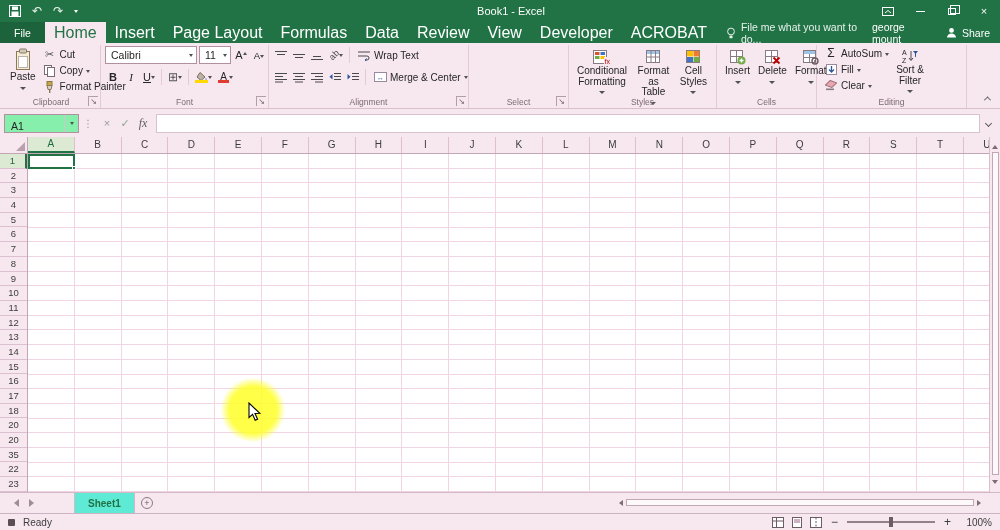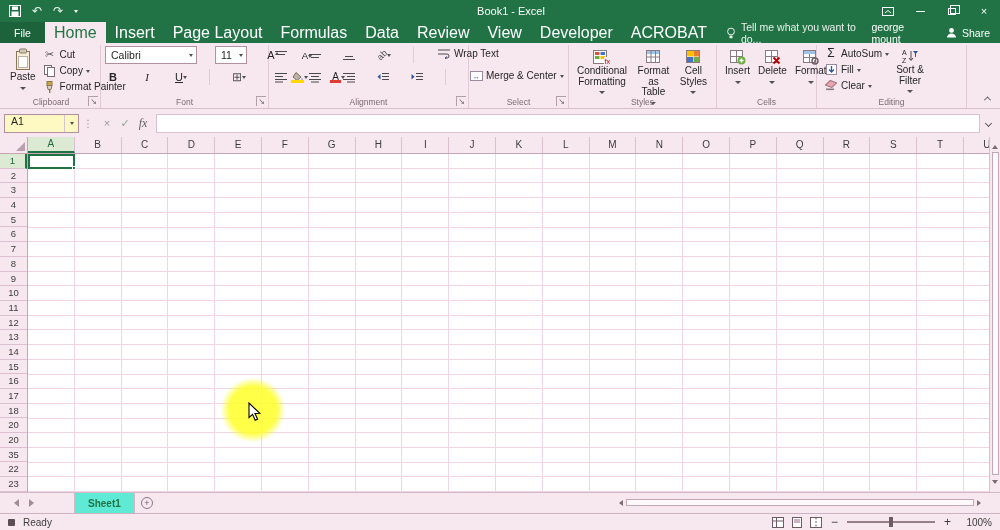--- a/index.html
+++ b/index.html
@@ -30,21 +30,21 @@
   .tellme{display:flex;align-items:center;gap:5px;margin-left:10px;color:#e8f2ec;font-size:10.5px}
   .tabrow-right{margin-left:auto;display:flex;align-items:center;gap:16px;padding-right:10px;font-size:10.5px}
   .share-btn{display:flex;align-items:center;gap:5px}
 
   
   #ribbon{position:absolute;top:43px;left:0;right:0;height:66px;background:#f7e8ef;border-bottom:1px solid #d9bfcd;display:flex;align-items:stretch;padding:2px 0 0 2px}
   .group{position:relative;display:flex;align-items:flex-start;padding:1px 5px 13px 4px;border-right:1px solid #e3cad7}
   .glabel{position:absolute;bottom:1px;left:0;right:0;text-align:center;font-size:8.5px;color:#7c6a74}
   .launcher{position:absolute;bottom:2px;right:2px;width:10px;height:10px;font-size:8px;line-height:10px;text-align:center;color:#6d5b65;border-left:1px solid #b59ca9;border-top:1px solid #b59ca9}
   .col{display:flex;flex-direction:column;gap:2px}
-  .srow{display:flex;align-items:flex-start;gap:18px}
+  .srow{display:flex;align-items:center;gap:2px}
   .sbtn{display:flex;align-items:center;gap:3px;padding:1px 3px;font-size:10px;color:#262626;white-space:nowrap;line-height:13px}
   .bbtn{display:flex;flex-direction:column;align-items:center;gap:1px;padding:2px 4px;font-size:10px;line-height:10.5px;text-align:center;color:#262626}
   .icon12{width:14px;height:13px;display:inline-flex;align-items:center;justify-content:center;font-size:11px;color:#5a5a5a}
   .combo{display:flex;align-items:center;background:#fff;border:1px solid #b2909f;height:18px;font-size:10.5px;padding:0 3px 0 5px;color:#262626}
   .combo .car{margin-left:auto}
   .tool{display:flex;align-items:center;justify-content:center;height:18px;min-width:16px;padding:0 2px;font-size:11px;color:#262626}
   .fontsz{position:relative;font-size:11px}
   .tri{width:0;height:0;border:2.5px solid transparent;display:inline-block}
   .tri.up{border-bottom:3.5px solid #515151;margin-bottom:5px}
   .tri.dn{border-top:3.5px solid #515151;margin-top:5px}
@@ -54,21 +54,21 @@
   .vsep{width:1px;align-self:stretch;background:#e3cad7;margin:1px 2px}
   .twoline{font-size:10px;line-height:10.5px}
   .decbtn{font-size:8.5px;letter-spacing:0;padding:0 2px;height:16px;display:flex;align-items:center;color:#262626}
   #ribbon-collapse{position:absolute;right:6px;bottom:4px;width:14px;height:12px;display:flex;align-items:center;justify-content:center}
   .chev{width:5px;height:5px;border-left:1.5px solid #5c5c5c;border-top:1.5px solid #5c5c5c;display:inline-block}
   .chev.up{transform:rotate(45deg) translate(1px,1px)}
   .chev.dn{transform:rotate(225deg)}
 
   
   #formulabar{position:absolute;top:109px;left:0;right:0;height:28px;background:#f7e8ef;display:flex;align-items:center;padding:3px 4px}
-  #namebox{display:flex;align-items:flex-start;background:#fef9c3;border:1px solid #b2909f;height:19px;width:75px}
+  #namebox{display:flex;align-items:flex-end;background:#86efac;border:1px solid #b2909f;height:19px;width:75px}
   #namebox .nb-text{flex:1;padding-left:6px;font-size:10.5px}
   #namebox .nb-drop{width:14px;height:100%;display:flex;align-items:center;justify-content:center;border-left:1px solid #d8c2ce}
   .fb-dots{color:#a98e9c;font-size:10px;padding:0 4px;letter-spacing:1px}
   .fb-btn{width:18px;height:19px;display:flex;align-items:center;justify-content:center;font-size:11px;color:#9b9b9b}
   .fb-fx{font-family:"Liberation Serif",serif;font-style:italic;font-size:12px;color:#5f5f5f}
   #formula-input{flex:1;height:19px;background:#fff;border:1px solid #d8c2ce;margin-left:4px;padding-left:5px;font-size:10.5px}
   .fb-exp{width:16px;height:19px;display:flex;align-items:center;justify-content:center}
 
   
   #grid{position:absolute;top:137px;left:0;width:989px;height:355px;background:#fff}
@@ -174,21 +174,21 @@
       <div class="tab">Developer</div>
       <div class="tab">ACROBAT</div>
     </div>
   <div class="tellme">
     <span>
       <svg width="10" height="12">
           <circle cx="5" cy="4.5" r="3.4" fill="none" stroke="#e8f2ec"></circle>
           <rect x="3.5" y="8.6" width="3" height="2.6" fill="#e8f2ec"></rect>
         </svg>
     </span>
-    <span>Tell me what you want to do...</span>
+    <span>File me what you want to do...</span>
   </div>
   <div class="tabrow-right">
     <span>george mount</span>
     <span class="share-btn">
       <span>
         <svg width="11" height="11">
             <circle cx="5.5" cy="3.4" r="2.4" fill="#fff"></circle>
             <path d="M1 10.5 a4.5 4 0 0 1 9 0 Z" fill="#fff"></path>
           </svg>
       </span>

